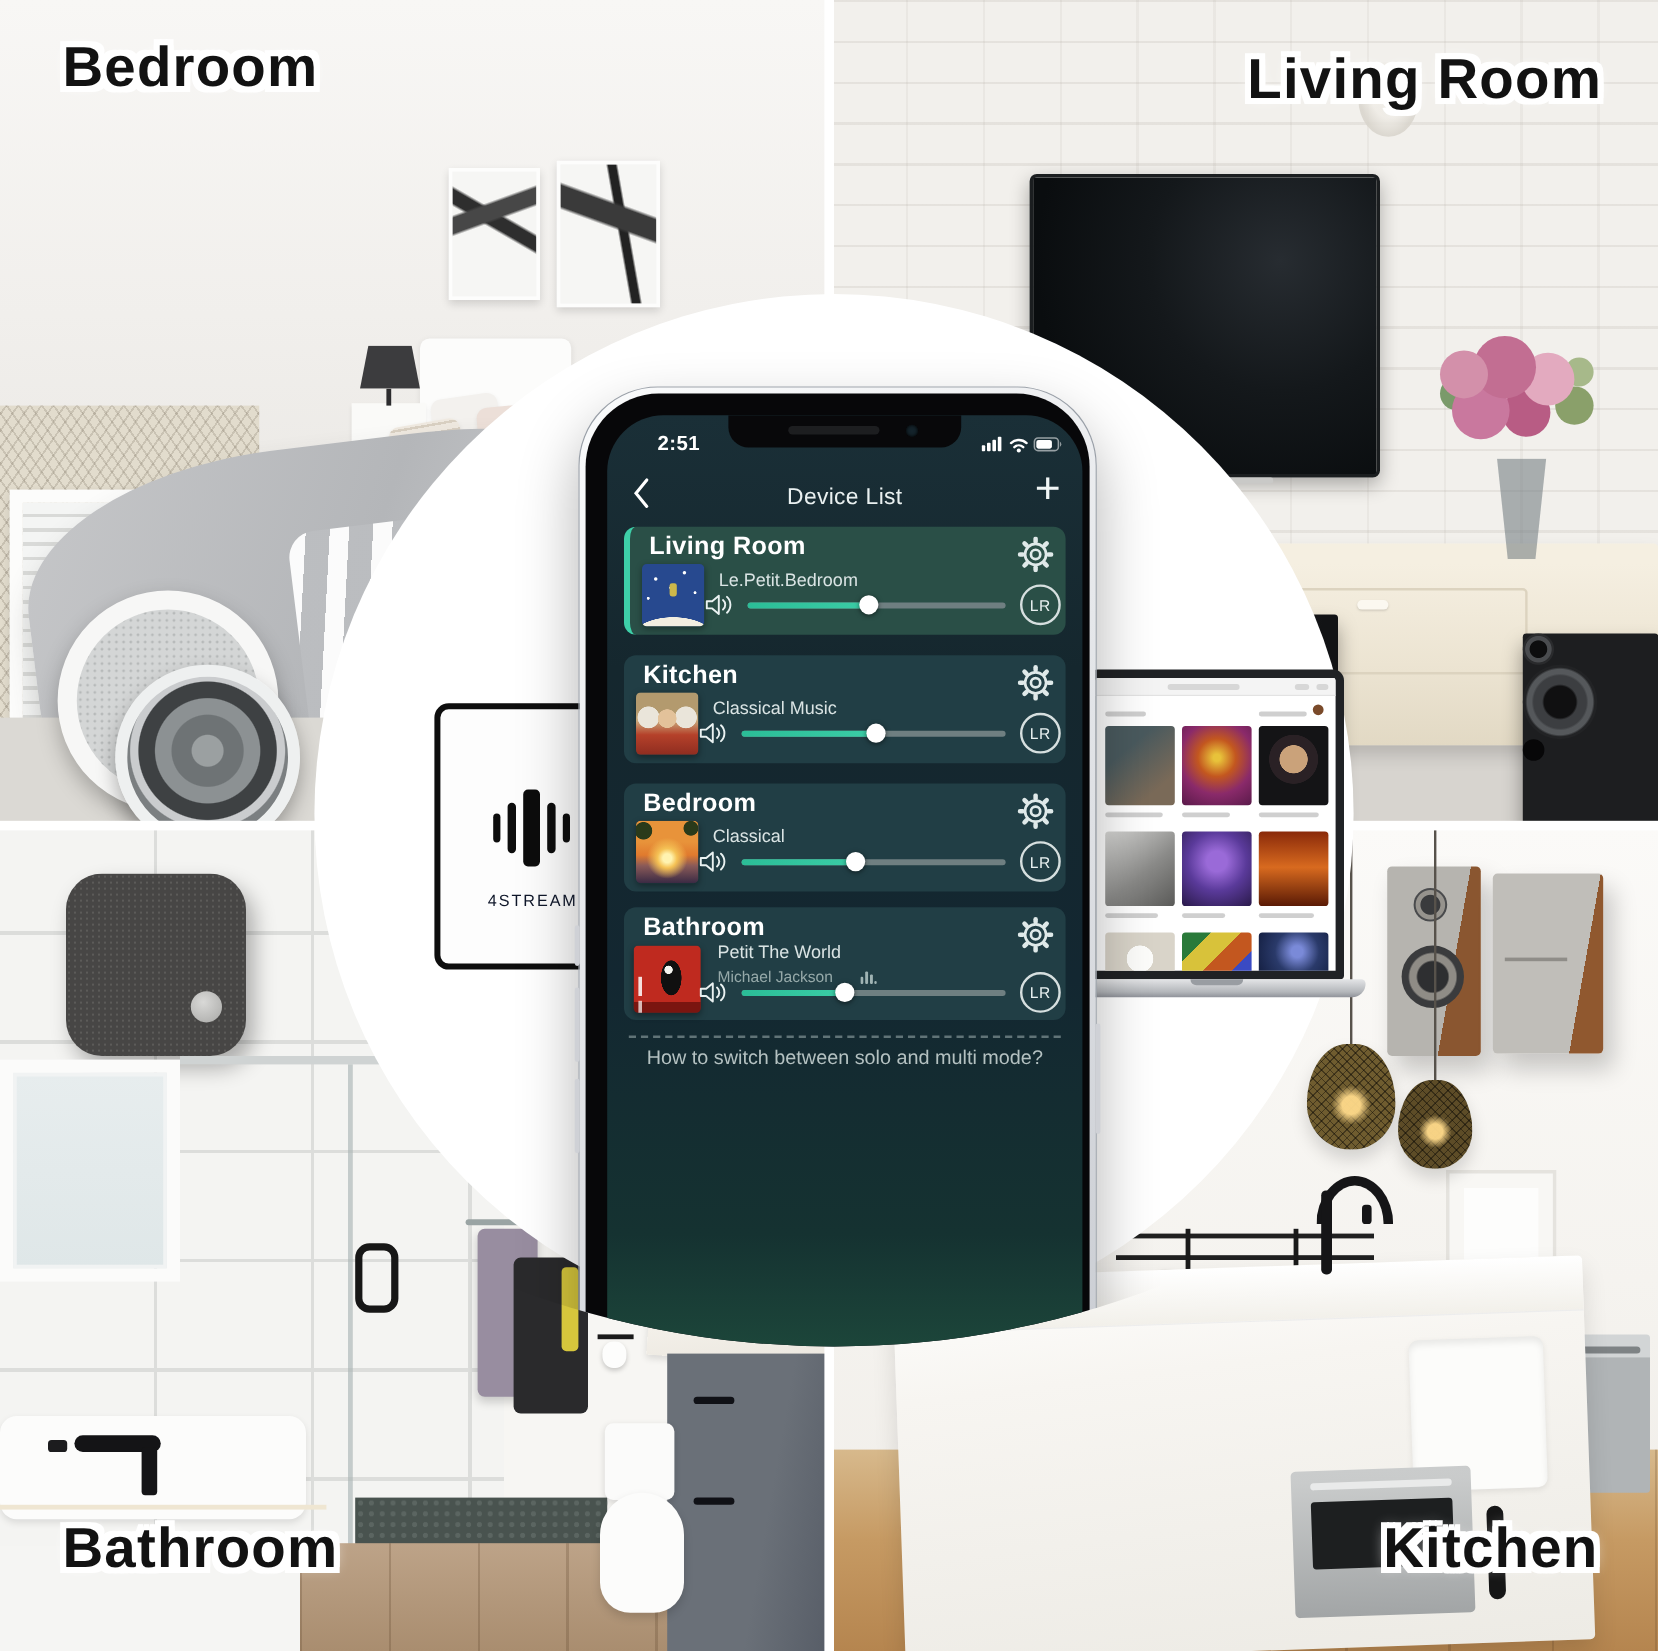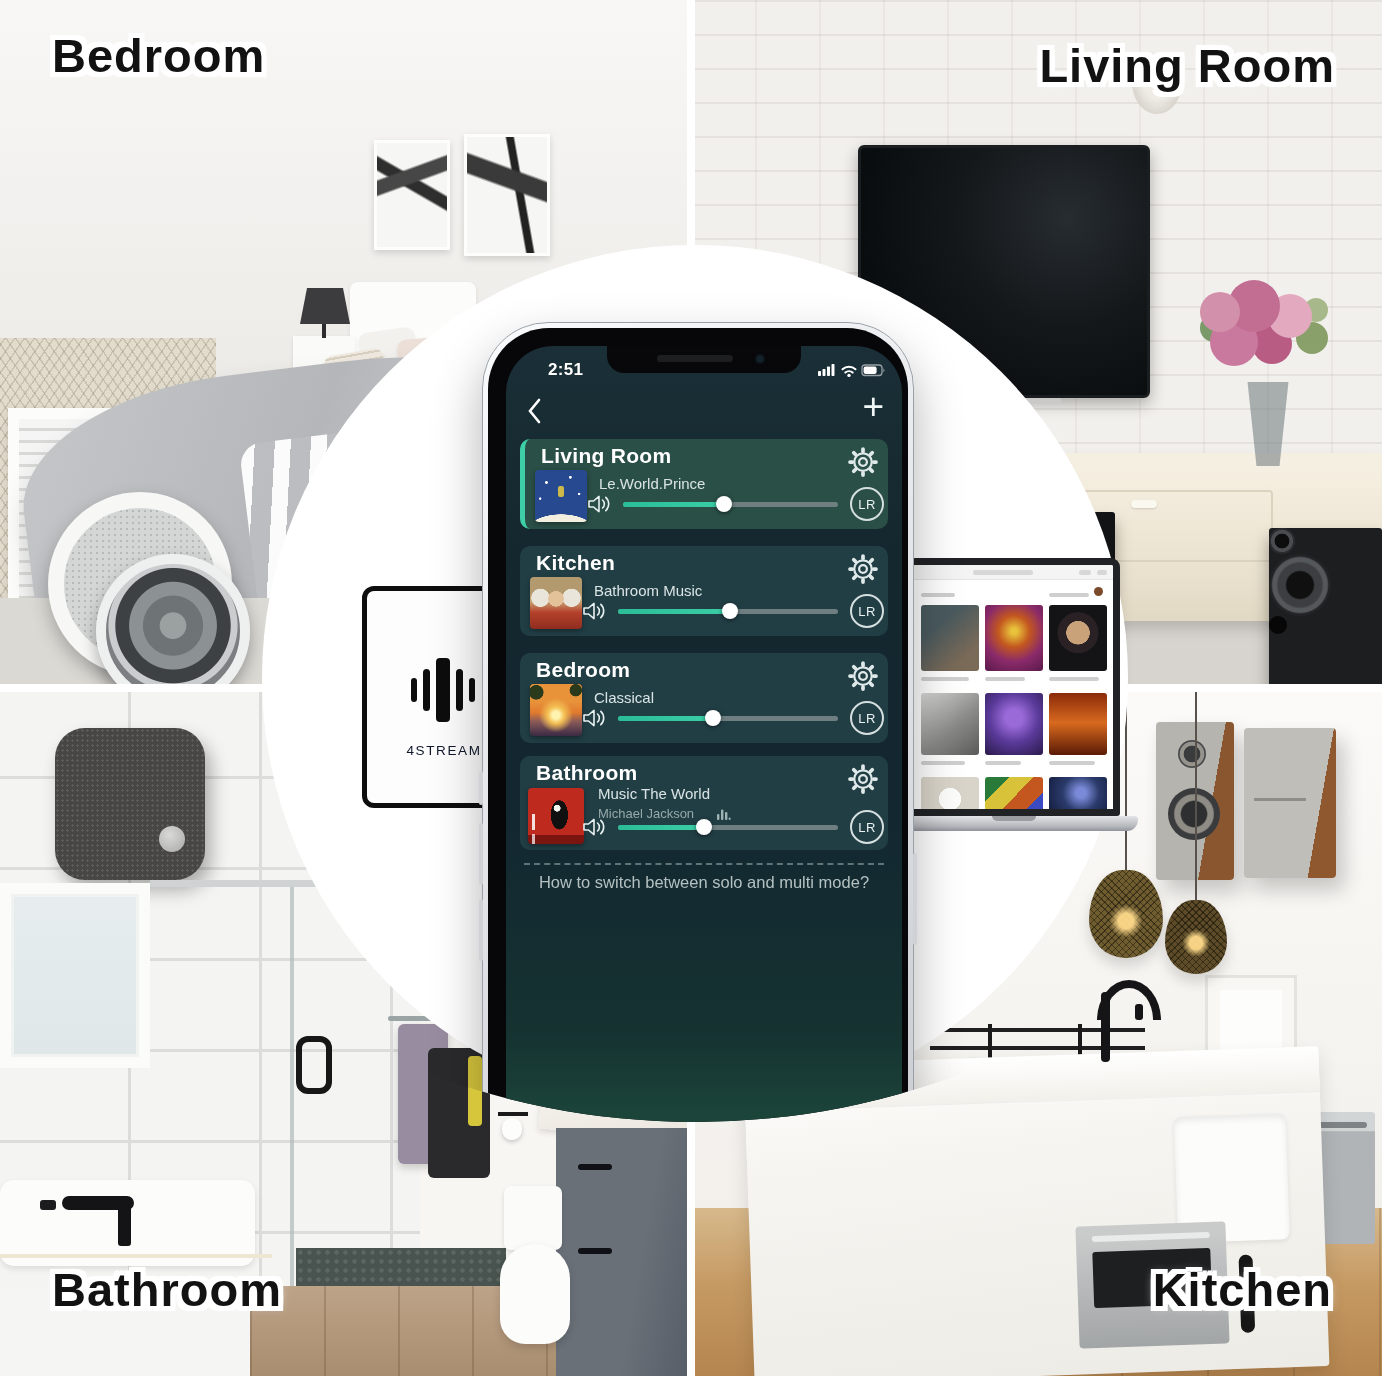--- a/index.html
+++ b/index.html
@@ -393,20 +393,21 @@
       </g>
     </svg>
     <div class="notch">
       <div class="notch-slit"></div>
       <div class="notch-cam"></div>
     </div>
 
     <svg class="backbtn" viewBox="0 0 16 26">
       <path d="M13 2 L4 13 L13 24" stroke="#fff" stroke-width="2.6" fill="none" stroke-linecap="round"></path>
     </svg>
+    <div class="navtitle">Device List</div>
     <div class="addbtn">+</div>
 
     <div class="card cd1 selected">
       <div class="ct">Living Room</div>
       <svg class="gear" viewBox="0 0 24 24">
         <g fill="none" stroke="#dfe9e9" stroke-width="1.8">
                 <circle cx="12" cy="12" r="7"></circle>
                 <circle cx="12" cy="12" r="3.1"></circle>
               </g>
         <g stroke="#dfe9e9" stroke-width="3" stroke-linecap="round">
@@ -414,21 +415,21 @@
                 <line x1="12" y1="20.6" x2="12" y2="22.4"></line>
           <line x1="1.6" y1="12" x2="3.4" y2="12"></line>
                 <line x1="20.6" y1="12" x2="22.4" y2="12"></line>
           <line x1="4.6" y1="4.6" x2="6" y2="6"></line>
                 <line x1="18" y1="18" x2="19.4" y2="19.4"></line>
           <line x1="19.4" y1="4.6" x2="18" y2="6"></line>
                 <line x1="4.6" y1="19.4" x2="6" y2="18"></line>
         </g>
       </svg>
       <div class="art a-prince"></div>
-      <div class="sub">Le.World.Prince</div>
+      <div class="sub">Le.Petit.Bedroom</div>
       <div class="vol">
         <svg class="spkico" viewBox="0 0 26 22">
           <path d="M2 8 h4.5 L12 3.4 v15.2 L6.5 14 H2 z" stroke="#e9f1f1" stroke-width="1.6" fill="none" stroke-linejoin="round"></path>
           <path d="M15.5 7 a5.2 5.2 0 0 1 0 8" stroke="#e9f1f1" stroke-width="1.6" fill="none" stroke-linecap="round"></path>
           <path d="M18.8 4.4 a9 9 0 0 1 0 13.2" stroke="#e9f1f1" stroke-width="1.6" fill="none" stroke-linecap="round"></path>
         </svg>
         <div class="slider">
           <div class="track"></div>
           <div class="fill" style="width: 47%;"></div>
           <div class="knob" style="left: 47%;"></div>
@@ -449,21 +450,21 @@
                 <line x1="12" y1="20.6" x2="12" y2="22.4"></line>
           <line x1="1.6" y1="12" x2="3.4" y2="12"></line>
                 <line x1="20.6" y1="12" x2="22.4" y2="12"></line>
           <line x1="4.6" y1="4.6" x2="6" y2="6"></line>
                 <line x1="18" y1="18" x2="19.4" y2="19.4"></line>
           <line x1="19.4" y1="4.6" x2="18" y2="6"></line>
                 <line x1="4.6" y1="19.4" x2="6" y2="18"></line>
         </g>
       </svg>
       <div class="art a-mozart"></div>
-      <div class="sub">Bathroom Music</div>
+      <div class="sub">Classical Music</div>
       <div class="vol">
         <svg class="spkico" viewBox="0 0 26 22">
           <path d="M2 8 h4.5 L12 3.4 v15.2 L6.5 14 H2 z" stroke="#e9f1f1" stroke-width="1.6" fill="none" stroke-linejoin="round"></path>
           <path d="M15.5 7 a5.2 5.2 0 0 1 0 8" stroke="#e9f1f1" stroke-width="1.6" fill="none" stroke-linecap="round"></path>
           <path d="M18.8 4.4 a9 9 0 0 1 0 13.2" stroke="#e9f1f1" stroke-width="1.6" fill="none" stroke-linecap="round"></path>
         </svg>
         <div class="slider">
           <div class="track"></div>
           <div class="fill" style="width: 51%;"></div>
           <div class="knob" style="left: 51%;"></div>
@@ -519,21 +520,21 @@
                 <line x1="12" y1="20.6" x2="12" y2="22.4"></line>
           <line x1="1.6" y1="12" x2="3.4" y2="12"></line>
                 <line x1="20.6" y1="12" x2="22.4" y2="12"></line>
           <line x1="4.6" y1="4.6" x2="6" y2="6"></line>
                 <line x1="18" y1="18" x2="19.4" y2="19.4"></line>
           <line x1="19.4" y1="4.6" x2="18" y2="6"></line>
                 <line x1="4.6" y1="19.4" x2="6" y2="18"></line>
         </g>
       </svg>
       <div class="art a-mj"></div>
-      <div class="sub">Music The World</div>
+      <div class="sub">Petit The World</div>
       <div class="artist">
         <span>Michael Jackson</span>
         <svg width="14" height="12" viewBox="0 0 14 12" fill="#9fb3b3">
           <rect x="0" y="6" width="2.4" height="6" rx="1"></rect>
                 <rect x="4" y="1.5" width="2.4" height="10.5" rx="1"></rect>
           <rect x="8" y="4" width="2.4" height="8" rx="1"></rect>
                 <rect x="11.6" y="9.5" width="2" height="2.5" rx="1"></rect>
         </svg>
       </div>
       <div class="vol">

